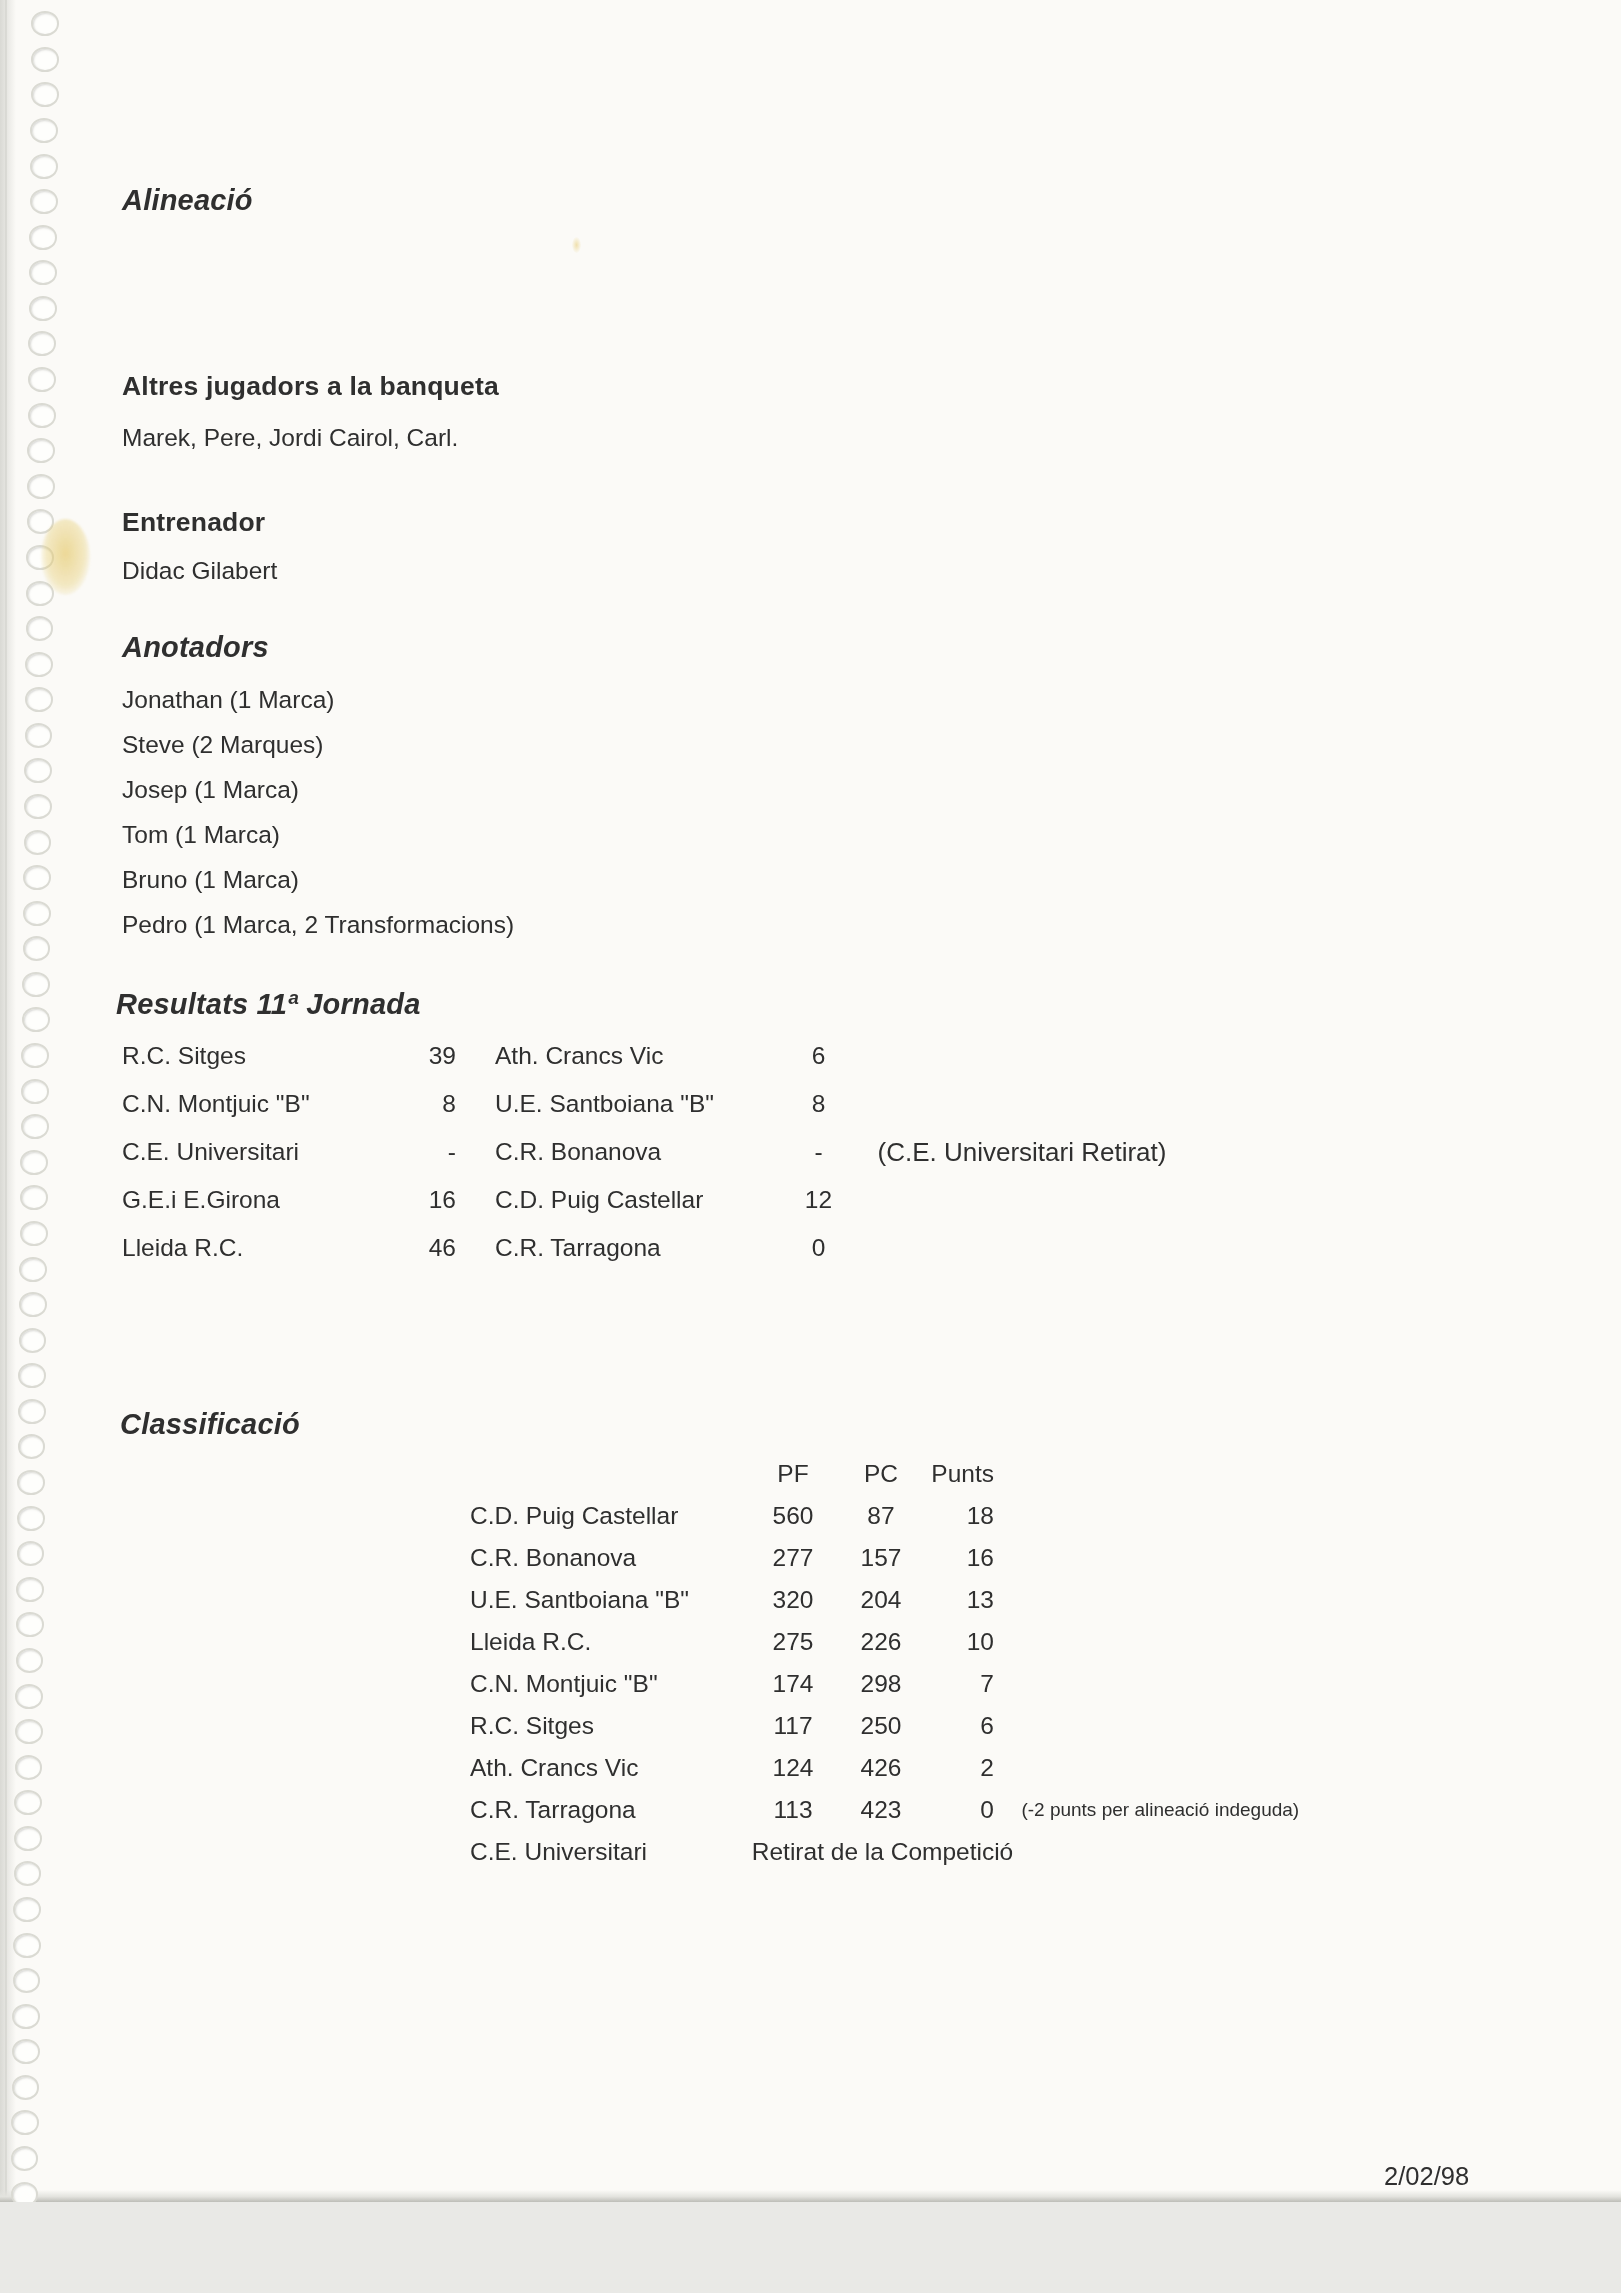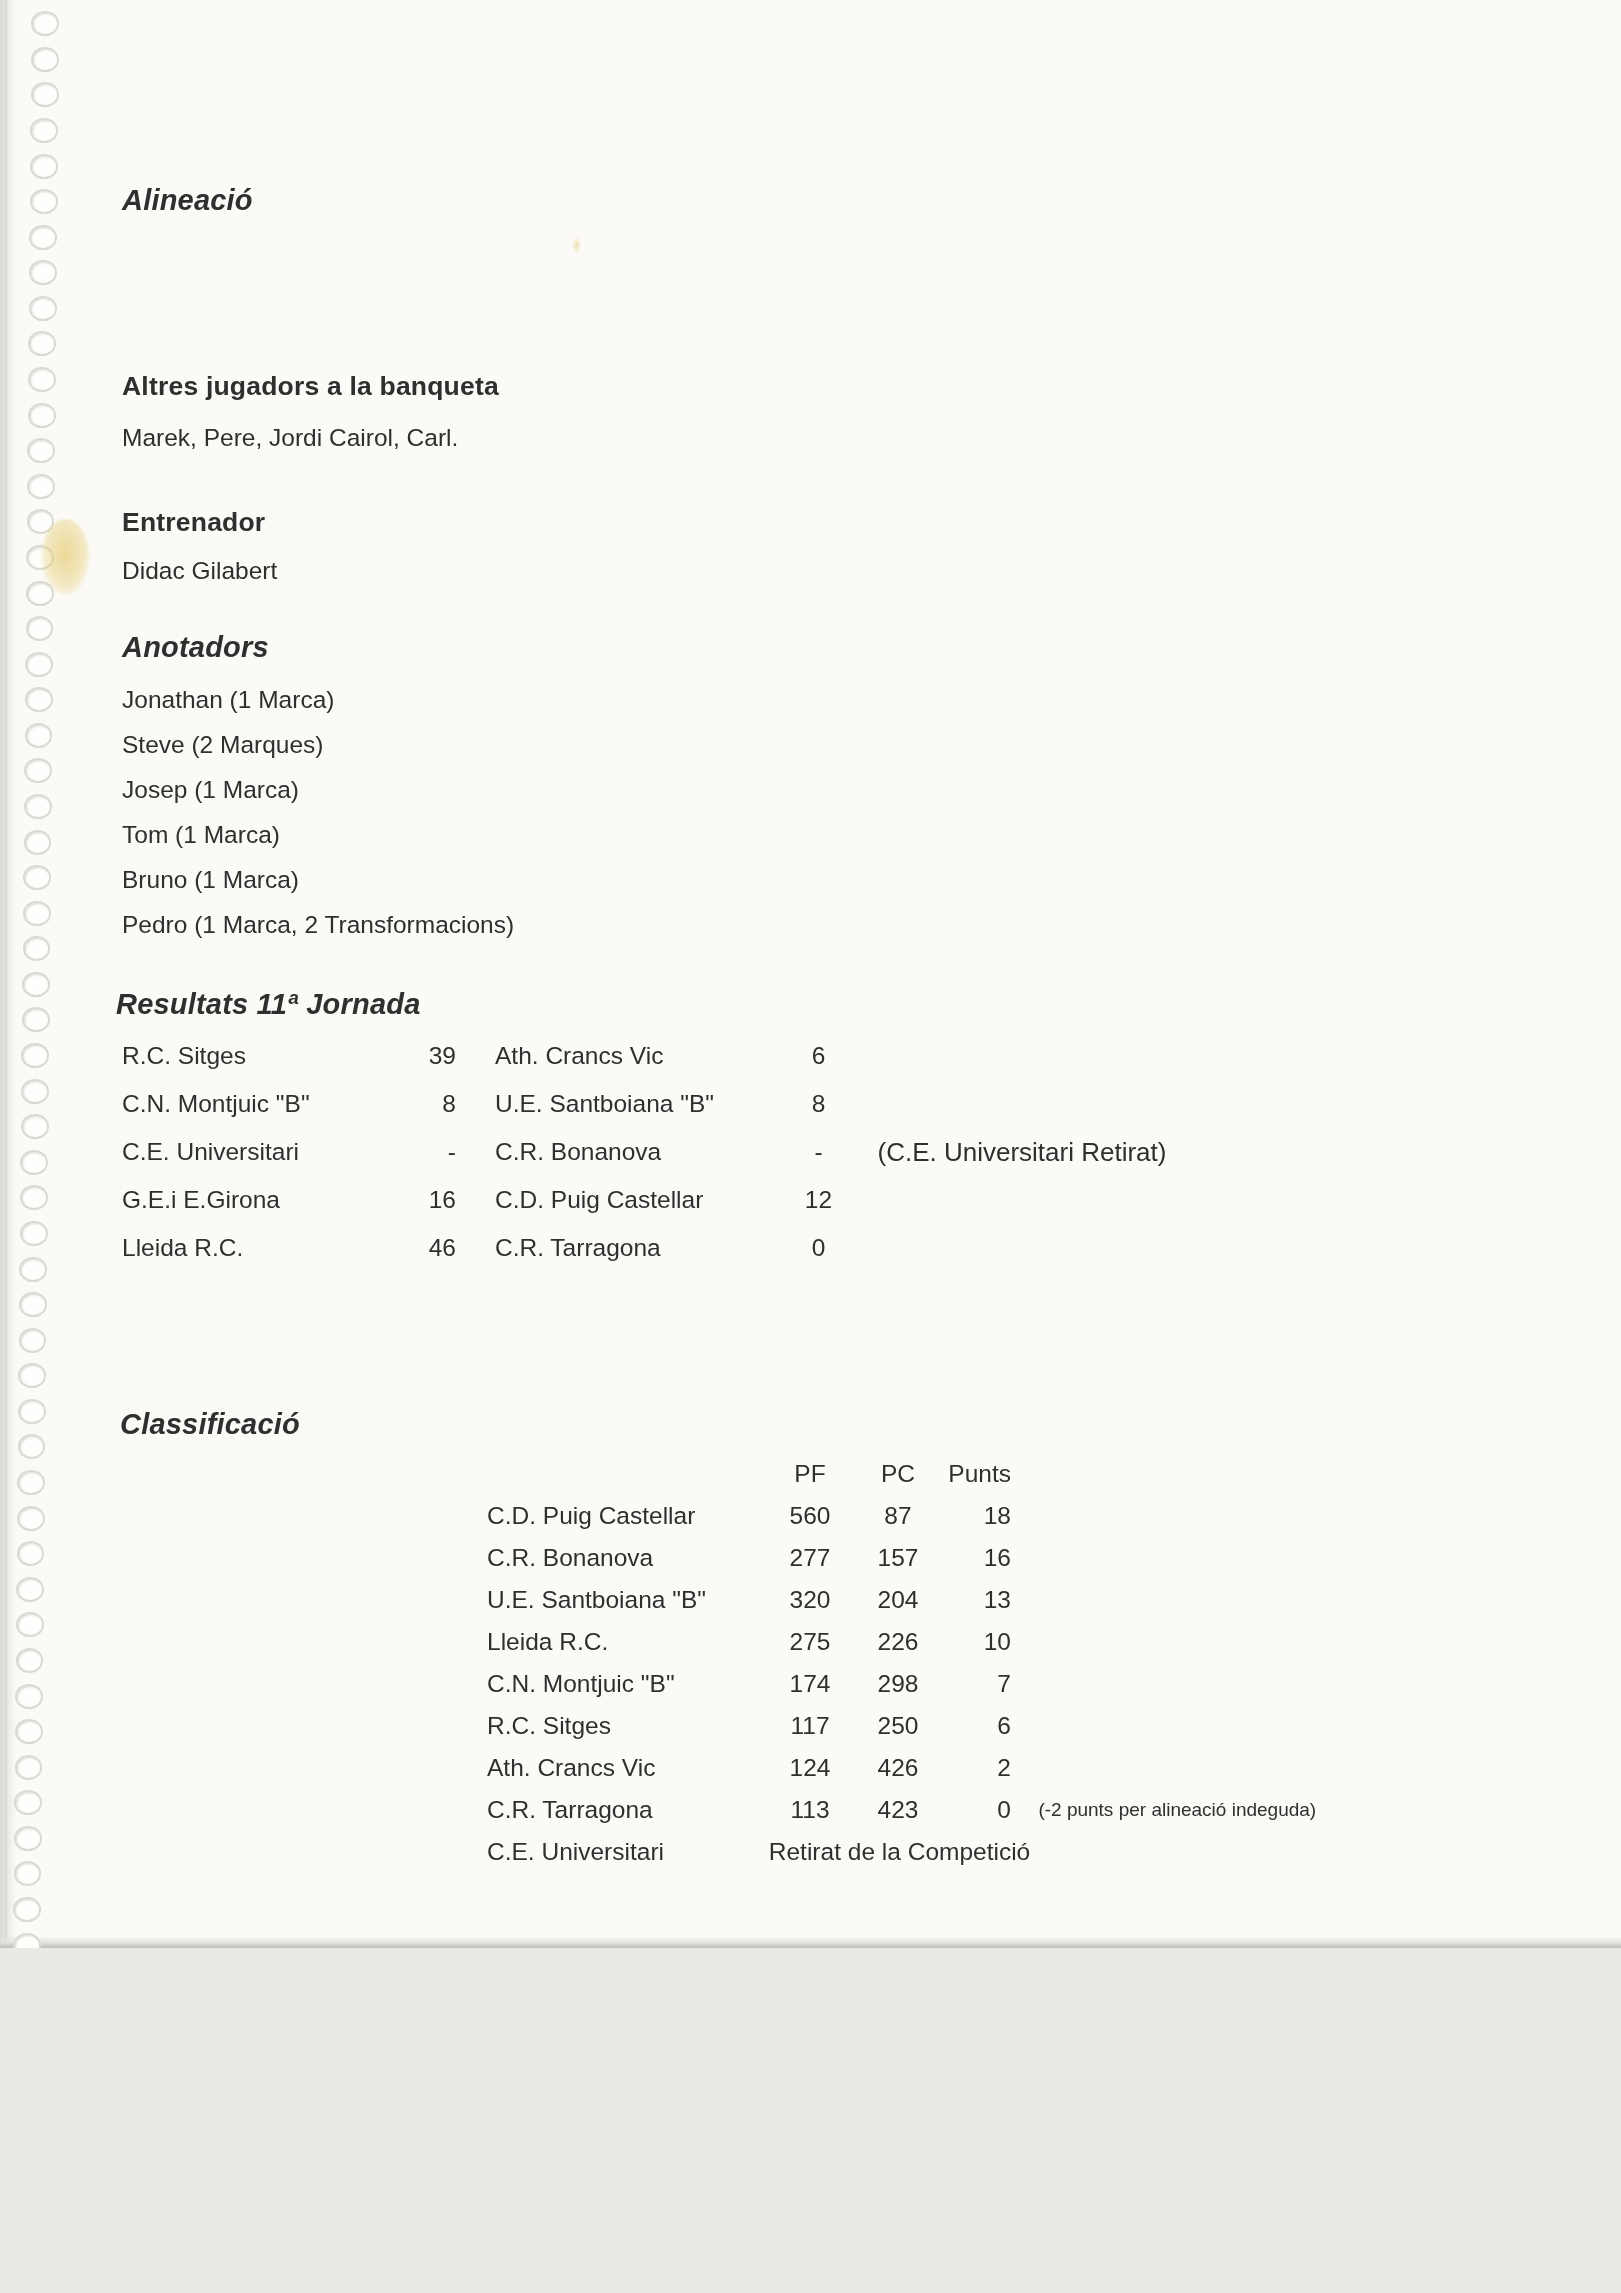--- a/index.html
+++ b/index.html
@@ -2,21 +2,21 @@
 <html><head>
 <meta charset="utf-8">
 <style>
   html,body{margin:0;padding:0;}
   body{
     width:1621px;height:2294px;
     font-family:"Liberation Sans","DejaVu Sans",sans-serif;
     background:#e9e9e6;
   }
   .page{
-    position:relative;width:1621px;height:1948px;overflow:hidden;
+    position:relative;width:1621px;height:2202px;overflow:hidden;
     background:#fbfaf7;color:#2f2f2f;
   }
   
   .edge-left{position:absolute;left:0;top:0;width:15.7px;height:100%;
     background:linear-gradient(90deg,#d9d9d4 0%,rgba(251,250,247,0) 100%);}
   .edge-line{position:absolute;left:4.9px;top:0;width:2px;height:100%;background:#d0d0ca;opacity:.55;}
   .edge-bottom{position:absolute;left:0;bottom:0;width:100%;height:11.8px;
     background:linear-gradient(0deg,#bdbdb7 0%,#e3e3de 45%,rgba(251,250,247,0) 100%);}
   .hole{position:absolute;width:23.5px;height:20.6px;border-radius:50%;
     background:#fefefc;border:2px solid #dadad3;
@@ -38,21 +38,21 @@
   
   .res-table{position:absolute;left:122px;top:1032px;font-size:24.5px;}
   .res-row{display:flex;height:48px;align-items:center;}
   .res-row .home{width:280px;}
   .res-row .hs{width:54px;text-align:right;}
   .res-row .gap{width:39px;}
   .res-row .away{width:289px;}
   .res-row .as{width:69px;text-align:center;}
   .res-row .note{margin-left:24.5px;font-size:26px;white-space:nowrap;}
   
-  .cls-table{position:absolute;left:487px;top:1453px;font-size:24.5px;}
+  .cls-table{position:absolute;left:470px;top:1453px;font-size:24.5px;}
   .cls-row{display:flex;height:42px;align-items:center;}
   .cls-row .team{width:274px;}
   .cls-row .pf{width:98px;text-align:center;}
   .cls-row .pc{width:78px;text-align:center;}
   .cls-row .punts{width:74px;text-align:right;}
   .cls-row .note{margin-left:27.4px;font-size:19px;white-space:nowrap;}
   .cls-row .status{margin-left:7.8px;}
   .date{position:absolute;left:1384px;top:2162px;font-size:25.5px;}
 </style>
 </head>

